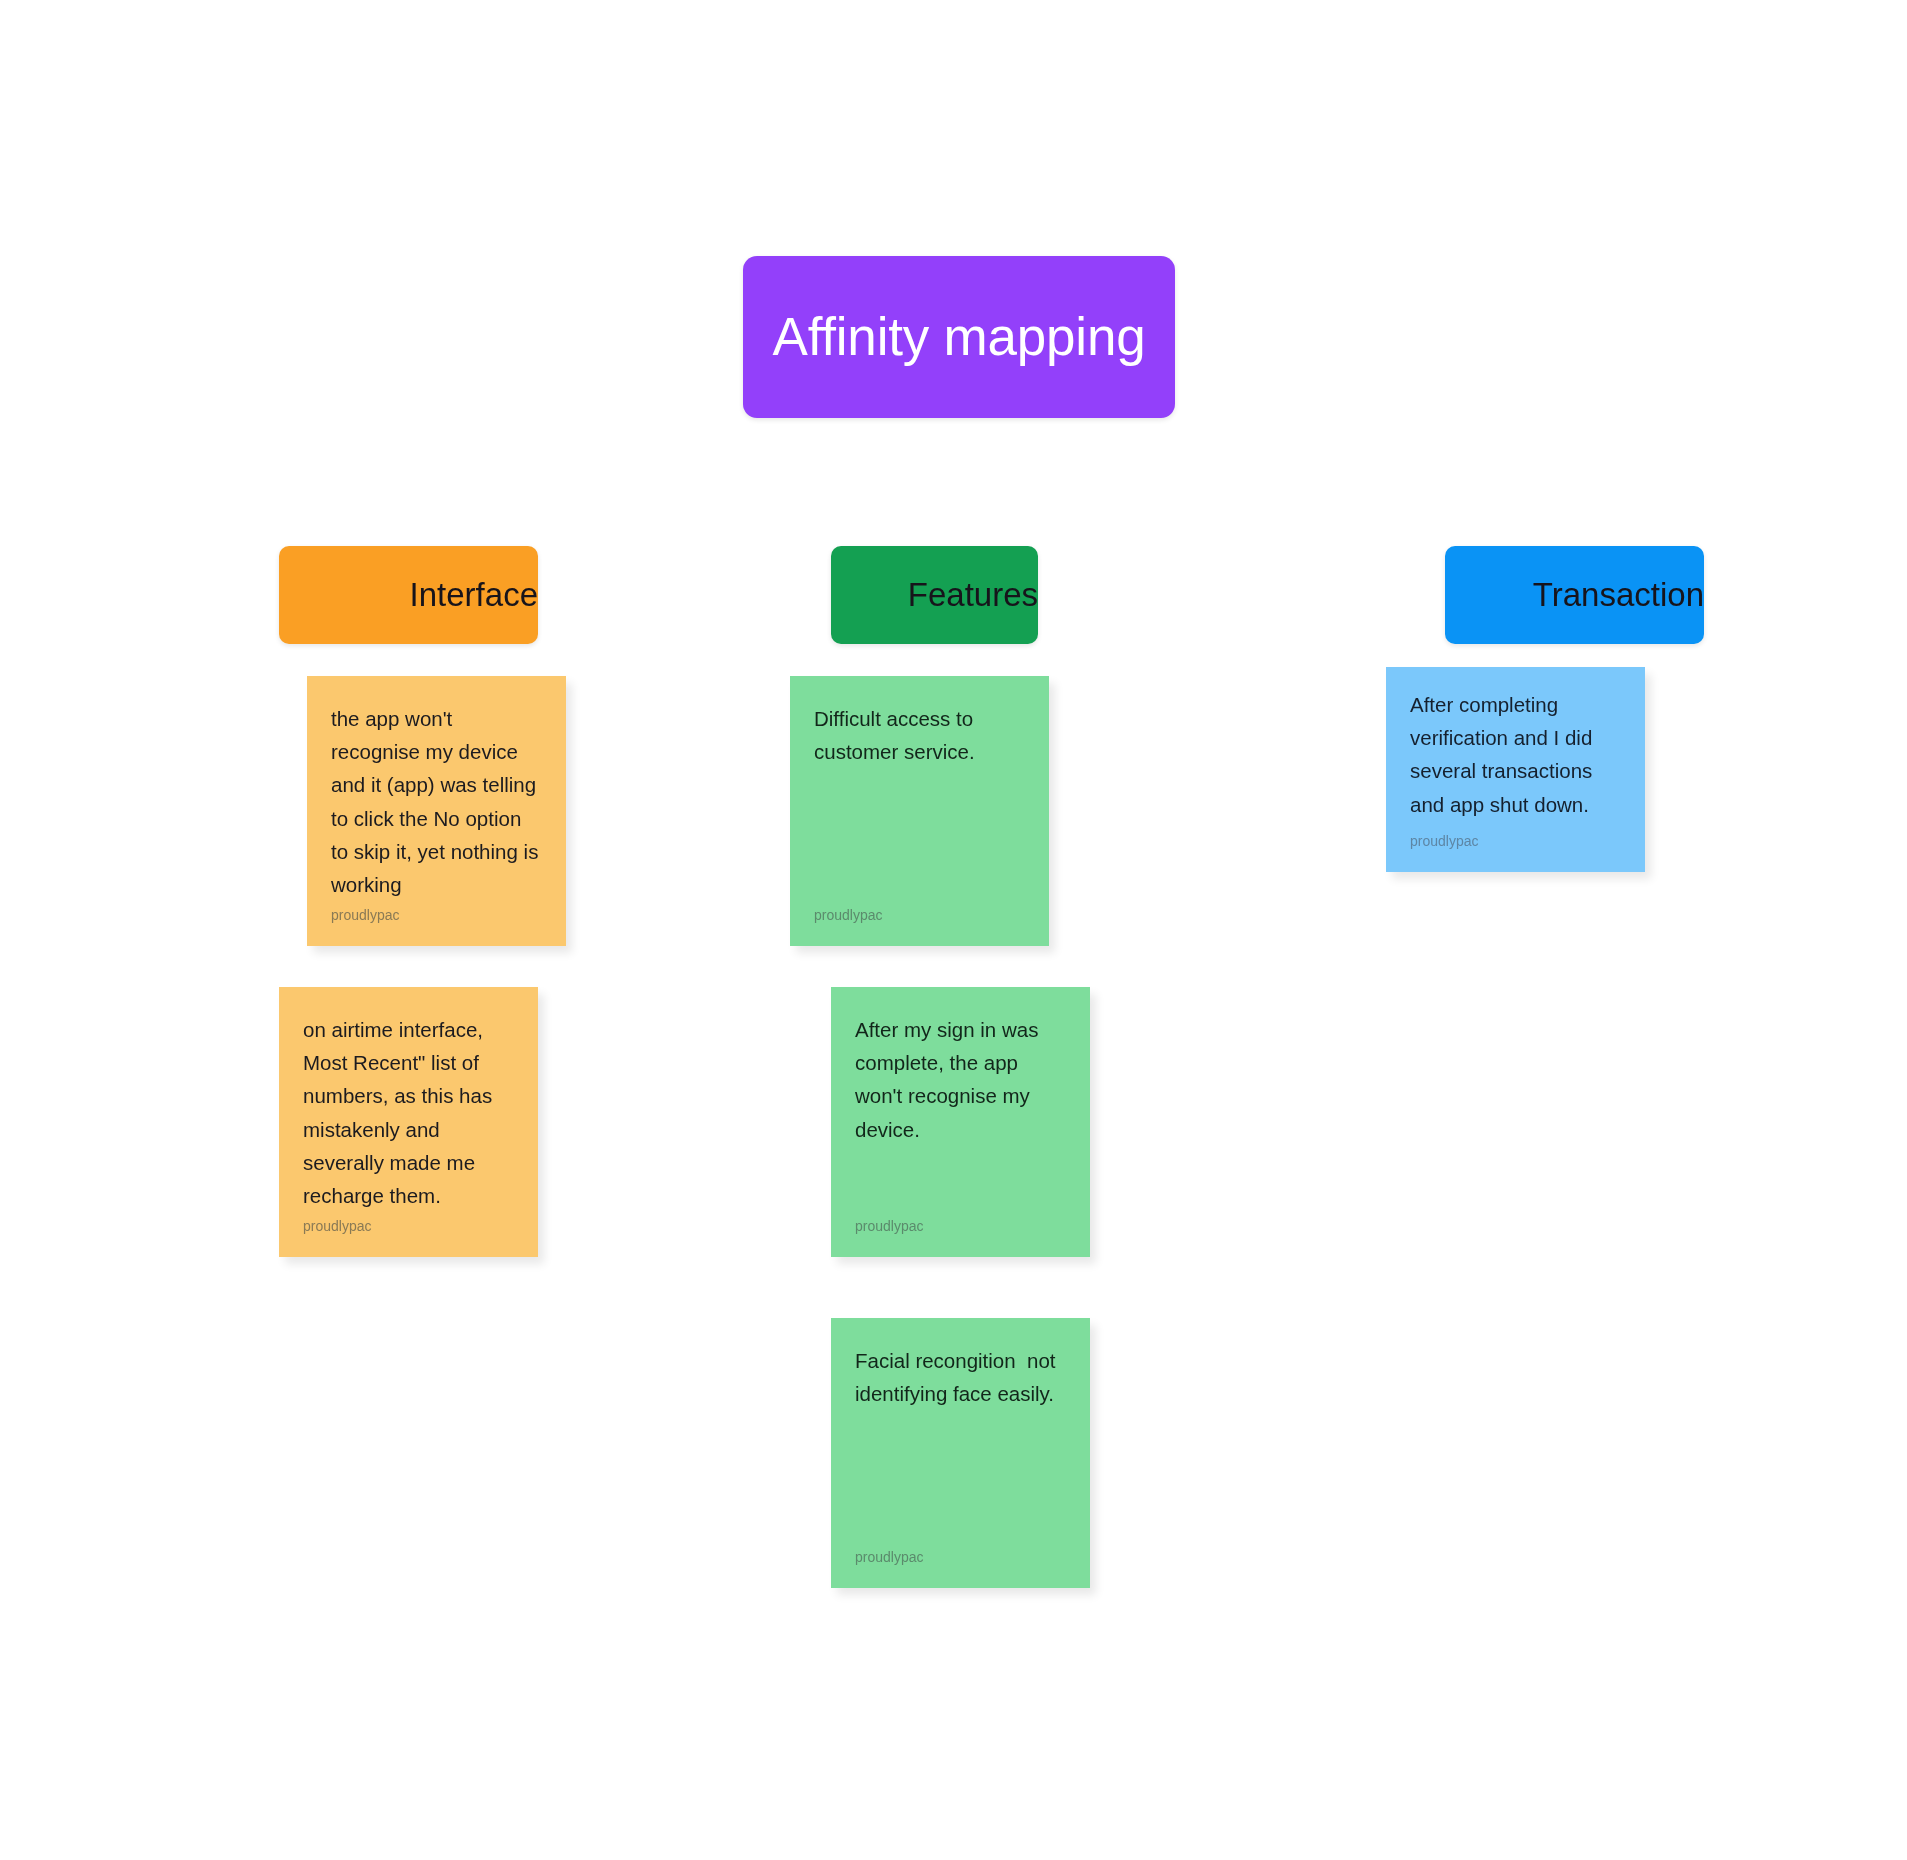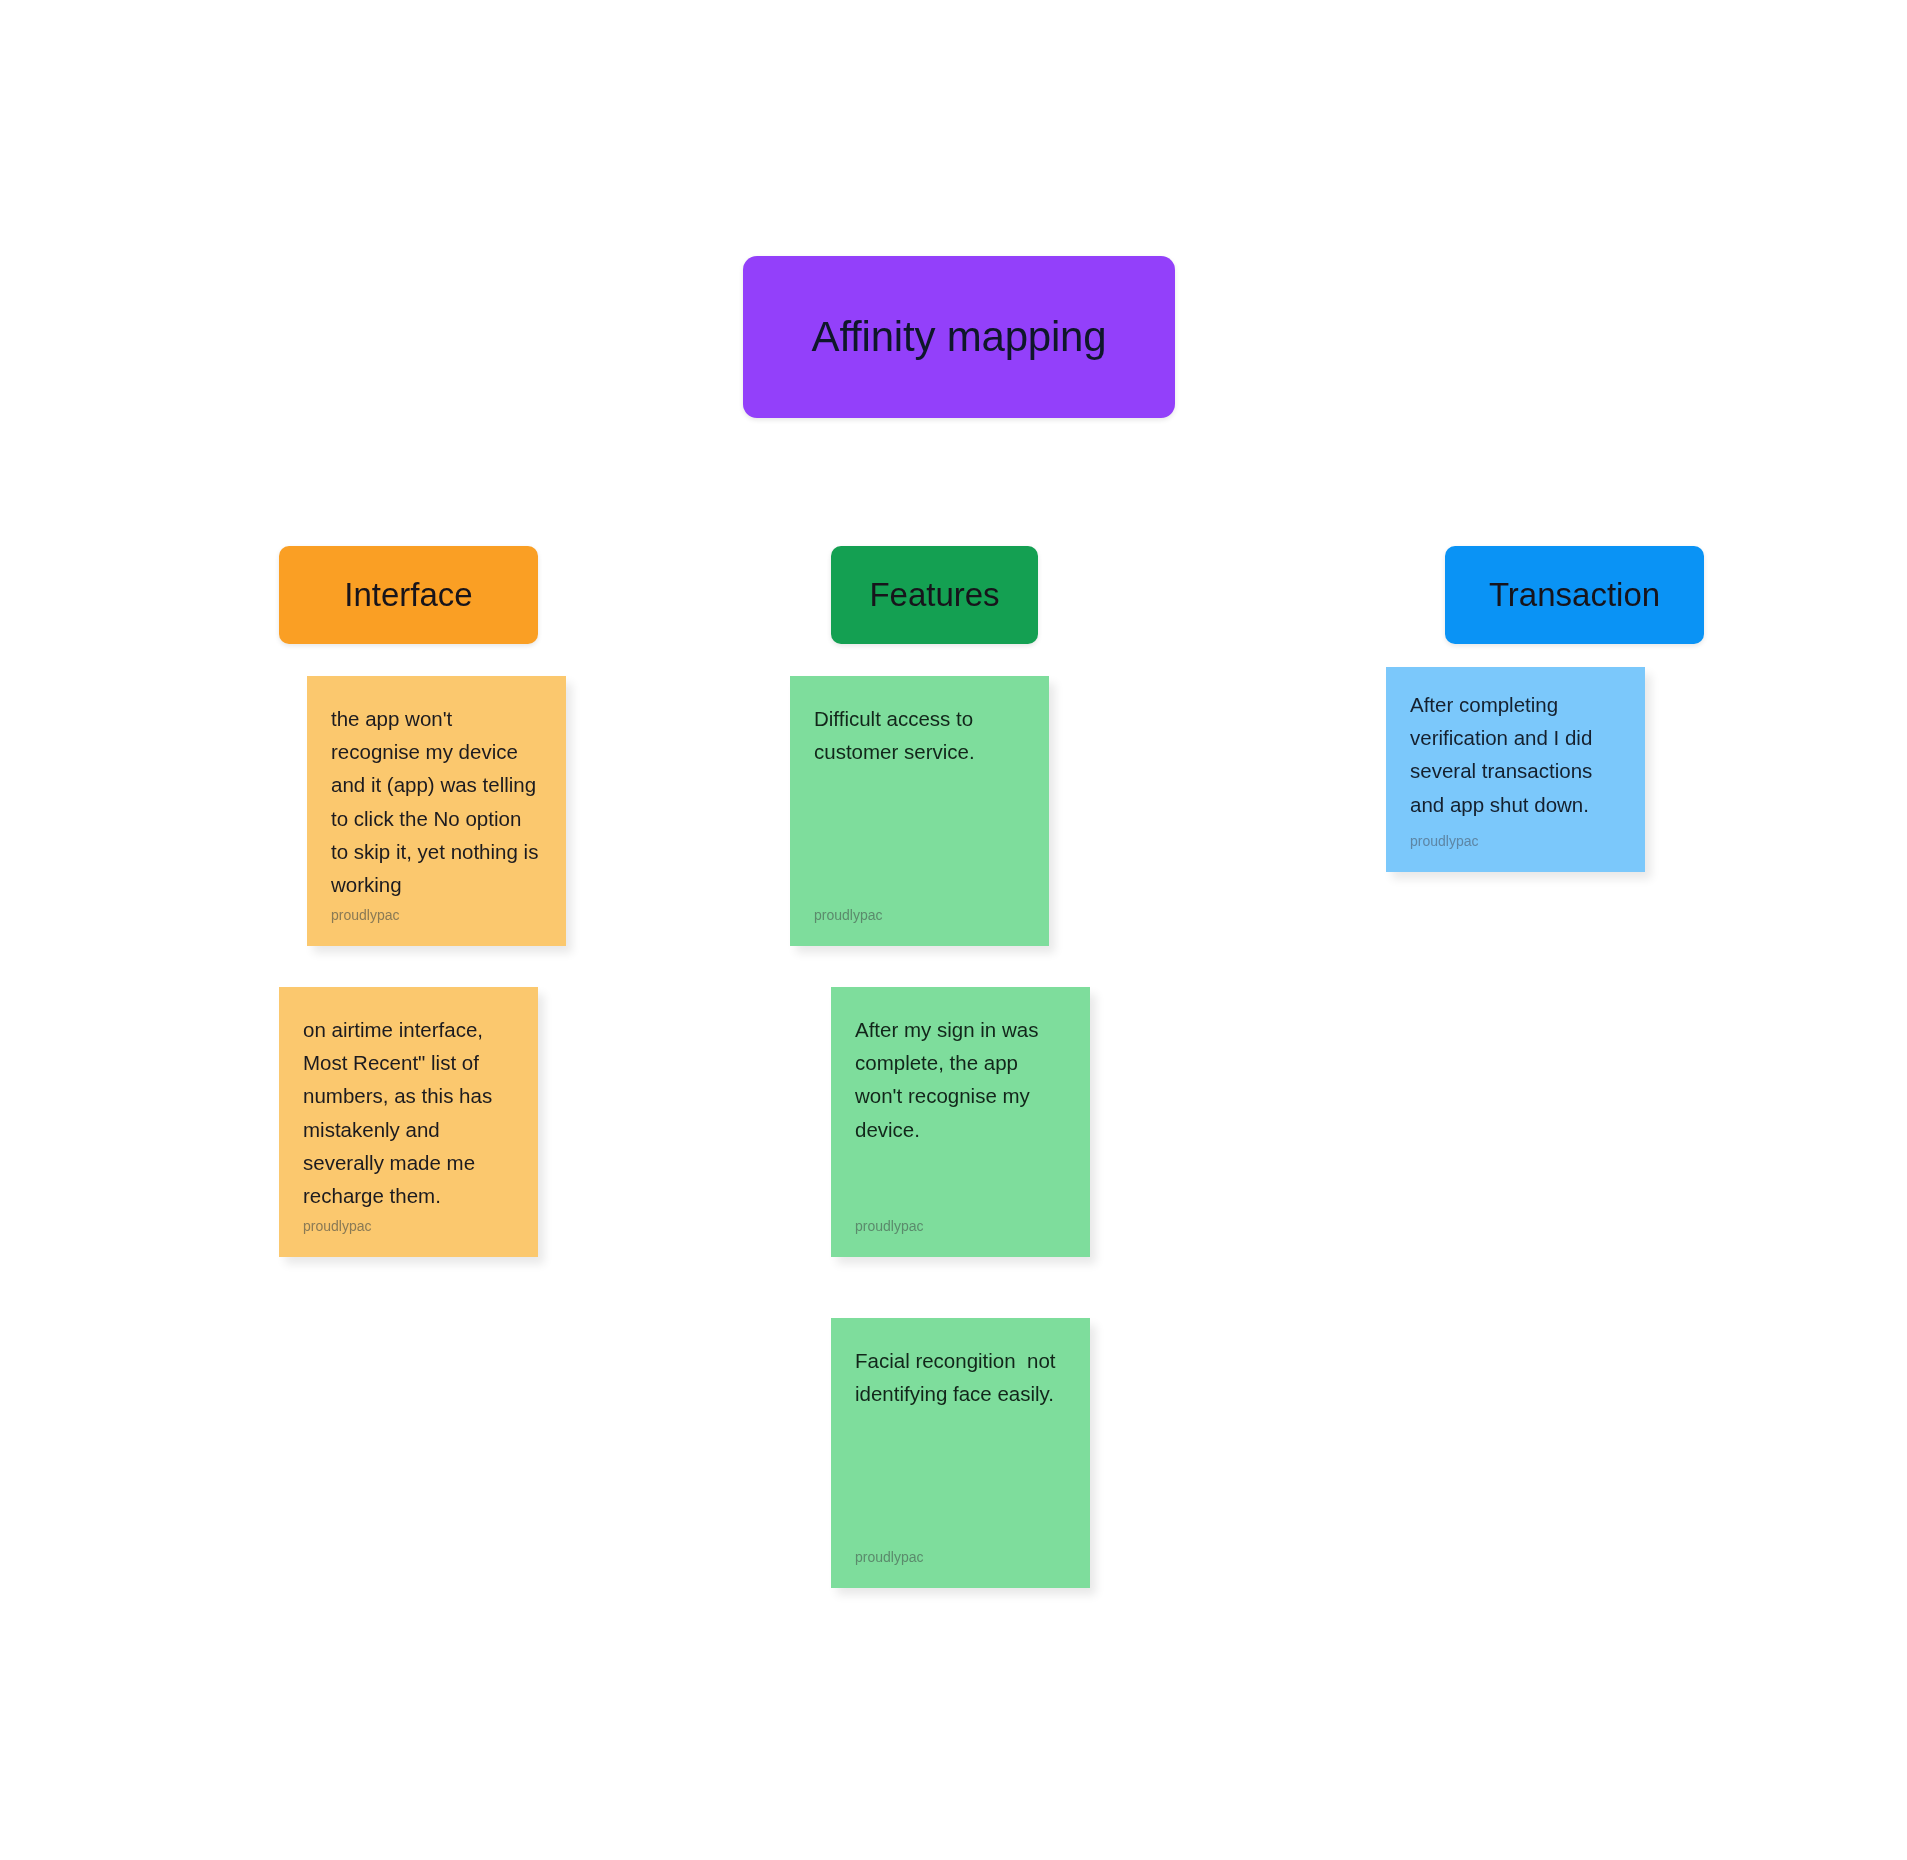--- a/index.html
+++ b/index.html
@@ -27,35 +27,35 @@
     width: 432px;
     height: 162px;
     background: #9340fa;
     border-radius: 14px;
     display: flex;
     align-items: center;
     justify-content: center;
     box-shadow: 0 2px 5px rgba(0,0,0,0.10);
   }
   .title-card .title-text {
-    font-size: 42px;
-    color: #0f172a;
+    font-size: 53px;
+    color: #ffffff;
     letter-spacing: -0.2px;
     line-height: 1.1;
     white-space: nowrap;
   }
 
   
   .col-header {
     position: absolute;
     height: 98px;
     border-radius: 10px;
     display: flex;
     align-items: center;
-    justify-content: center;
+    justify-content: flex-end;
     box-shadow: 0 2px 5px rgba(0,0,0,0.10);
   }
   .col-header .header-text {
     font-size: 33px;
     color: #17141b;
     line-height: 1.1;
     white-space: nowrap;
   }
 
   .col-header.interface   { left: 279px;  top: 546px; width: 259px; background: #fa9f24; }

